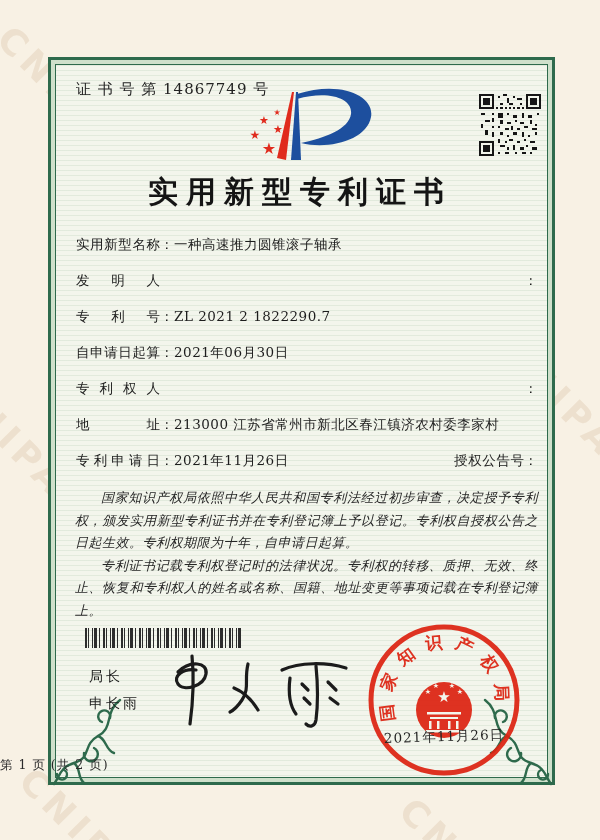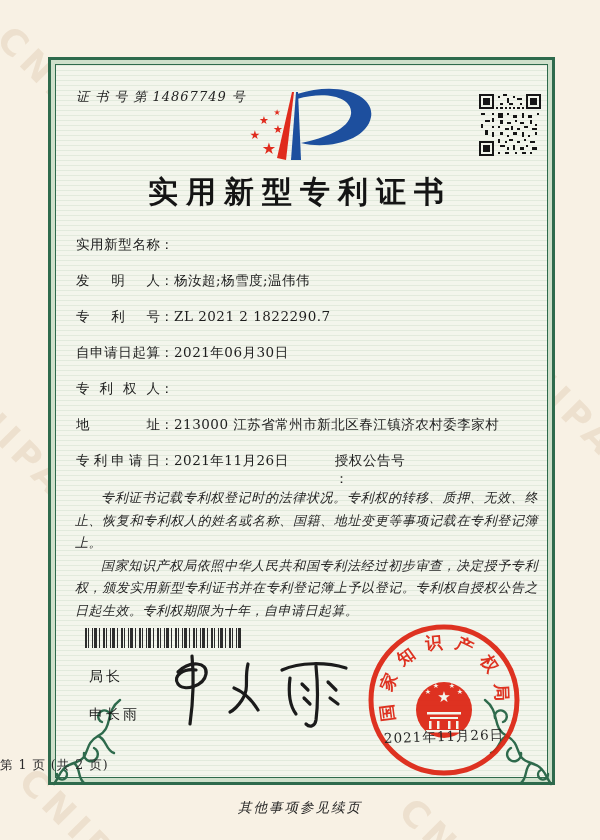--- a/index.html
+++ b/index.html
@@ -12,53 +12,53 @@
       transform:rotate(45deg);transform-origin:left top;white-space:nowrap;pointer-events:none;}
 
   
   .frame{position:absolute;left:48px;top:57px;width:507px;height:728px;
          box-sizing:border-box;border:3px solid #2e6a4c;background:#cfe0cb;}
   .frame-inner{position:absolute;left:4px;top:4px;right:4px;bottom:4px;
          border:1px solid #2e6a4c;background:
            repeating-linear-gradient(180deg, rgba(110,160,115,0.13) 0 1px, rgba(0,0,0,0) 1px 5px),
            #f3f5ec;}
 
-  .cert-no{position:absolute;left:76px;top:88px;font-size:13px;color:#222;letter-spacing:1px;font-style:italic;}
+  .cert-no{position:absolute;left:76px;top:80px;font-size:15px;color:#222;letter-spacing:1px;}
 
   .logo{position:absolute;left:233px;top:84px;width:165px;height:88px;}
   .qr{position:absolute;left:479px;top:94px;width:62px;height:62px;}
 
   .title{position:absolute;left:0;top:172px;width:592px;text-align:center;
          font-size:30px;font-weight:bold;color:#141414;letter-spacing:8px;text-indent:8px;}
 
   .fields{position:absolute;left:76px;top:236px;width:462px;}
-  .field-row{display:flex;align-items:baseline;height:36px;font-size:13.5px;color:#1d1d1d;}
+  .field-row{display:flex;align-items:baseline;height:36px;font-size:13.5px;color:#1d1d1d;justify-content:space-between;}
   .f-label{display:inline-block;width:84px;text-align:justify;text-align-last:justify;
            -moz-text-align-last:justify;white-space:nowrap;overflow:hidden;}
   .f-colon{display:inline-block;width:14px;}
   .f-value{flex:1;white-space:nowrap;letter-spacing:0.5px;}
   .split .grp{display:flex;align-items:baseline;}
-  .split .grp2{margin-left:46px;flex-direction:column;}
+  .split .grp2{margin-left:46px;}
   .split .grp2 .f-label{width:70px;}
 
   .paragraphs{position:absolute;left:75px;top:487px;width:463px;font-size:13px;
               line-height:22.5px;color:#262626;font-style:italic;letter-spacing:0.5px;}
   .paragraphs p{margin:0;text-indent:2em;text-align:justify;}
 
   .barcode{position:absolute;left:85px;top:628px;width:156px;height:20px;
     background:repeating-linear-gradient(90deg,
       #2d2d2d 0 2px, rgba(0,0,0,0) 2px 3px,
       #2d2d2d 3px 4px, rgba(0,0,0,0) 4px 7px,
       #2d2d2d 7px 8px, rgba(0,0,0,0) 8px 9px,
       #2d2d2d 9px 12px, rgba(0,0,0,0) 12px 14px,
       #2d2d2d 14px 15px, rgba(0,0,0,0) 15px 18px);}
 
   .signer{position:absolute;left:89px;top:668px;font-family:"DejaVu Sans","Liberation Sans",sans-serif;
           font-size:14px;color:#1c1c1c;letter-spacing:3px;}
-  .signer div{margin-bottom:20px;}
+  .signer div{margin-bottom:9px;}
   .signature{position:absolute;left:150px;top:650px;width:212px;height:80px;}
 
   .seal{position:absolute;left:366px;top:622px;width:156px;height:156px;opacity:0.93;}
   .seal-date{position:absolute;left:-10px;top:106px;width:176px;text-align:center;
              font-size:13.5px;color:#151515;letter-spacing:1px;transform:rotate(-2deg);
              font-family:"DejaVu Serif","Liberation Serif",serif;}
 
   .corner{position:absolute;width:78px;height:92px;}
   .corner.bl{left:50px;top:696px;}
   .corner.br{left:477px;top:696px;transform:scaleX(-1);}
@@ -195,25 +195,25 @@
       <rect x="24" y="27" width="1" height="1"></rect>
     </g>
   </svg>
 
   <div class="title">实用新型专利证书</div>
 
   <div class="fields">
     <div class="field-row">
       <span class="f-label">实用新型名称</span>
         <span class="f-colon">：</span>
+      <span class="f-value">一种高速推力圆锥滚子轴承</span>
     </div>
     <div class="field-row">
       <span class="f-label">发　明　人</span>
         <span class="f-colon">：</span>
-      <span class="f-value">杨汝超;杨雪度;温伟伟</span>
     </div>
     <div class="field-row">
       <span class="f-label">专　利　号</span>
         <span class="f-colon">：</span>
       <span class="f-value">ZL 2021 2 1822290.7</span>
     </div>
     <div class="field-row">
       <span class="f-label">自申请日起算</span>
         <span class="f-colon">：</span>
       <span class="f-value">2021年06月30日</span>
@@ -234,22 +234,22 @@
         <span class="f-value">2021年11月26日</span>
       </span>
       <span class="grp grp2">
         <span class="f-label">授权公告号</span>
           <span class="f-colon">：</span>
       </span>
     </div>
   </div>
 
   <div class="paragraphs">
+    <p>国家知识产权局依照中华人民共和国专利法经过初步审查，决定授予专利权，颁发实用新型专利证书并在专利登记簿上予以登记。专利权自授权公告之日起生效。专利权期限为十年，自申请日起算。</p>
     <p>专利证书记载专利权登记时的法律状况。专利权的转移、质押、无效、终止、恢复和专利权人的姓名或名称、国籍、地址变更等事项记载在专利登记簿上。</p>
-    <p>国家知识产权局依照中华人民共和国专利法经过初步审查，决定授予专利权，颁发实用新型专利证书并在专利登记簿上予以登记。专利权自授权公告之日起生效。专利权期限为十年，自申请日起算。</p>
   </div>
 
   <div class="barcode"></div>
 
   <div class="signer">
     <div>局长</div>
     <div>申长雨</div>
   </div>
 
   <svg class="signature" viewBox="0 0 212 80">
@@ -288,15 +288,14 @@
         <rect x="71" y="99" width="2.5" height="8" fill="#f3f5ec"></rect>
         <rect x="82" y="99" width="2.5" height="8" fill="#f3f5ec"></rect>
         <rect x="90" y="99" width="2.5" height="8" fill="#f3f5ec"></rect>
         <rect x="60" y="108" width="36" height="2.5" fill="#f3f5ec"></rect>
       </g>
     </svg>
     <div class="seal-date">2021年11月26日</div>
   </div>
 
   <div class="page-indicator">第 1 页 (共 2 页)</div>
-  <div class="footer-note">其他事项参见续页</div>
 
 </div>
 
 </body></html>

